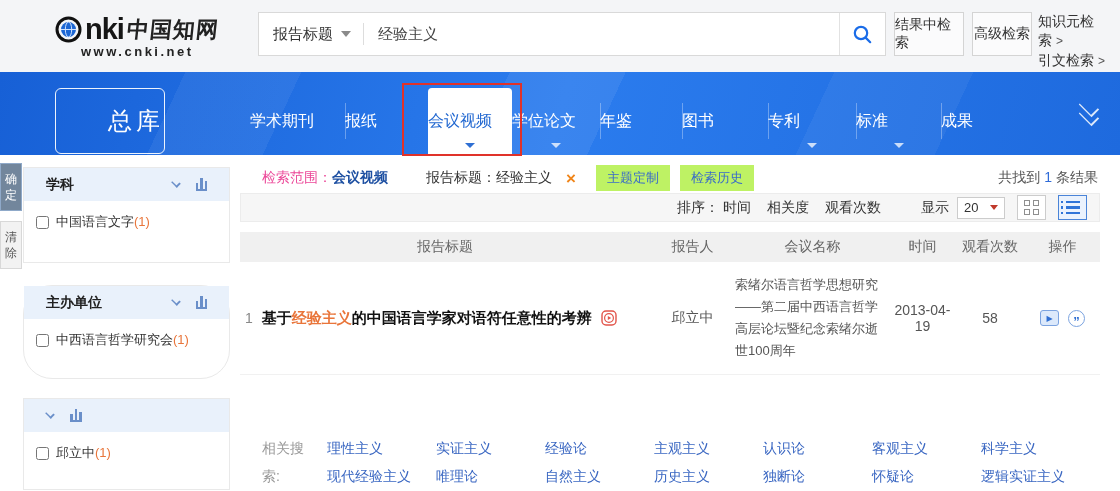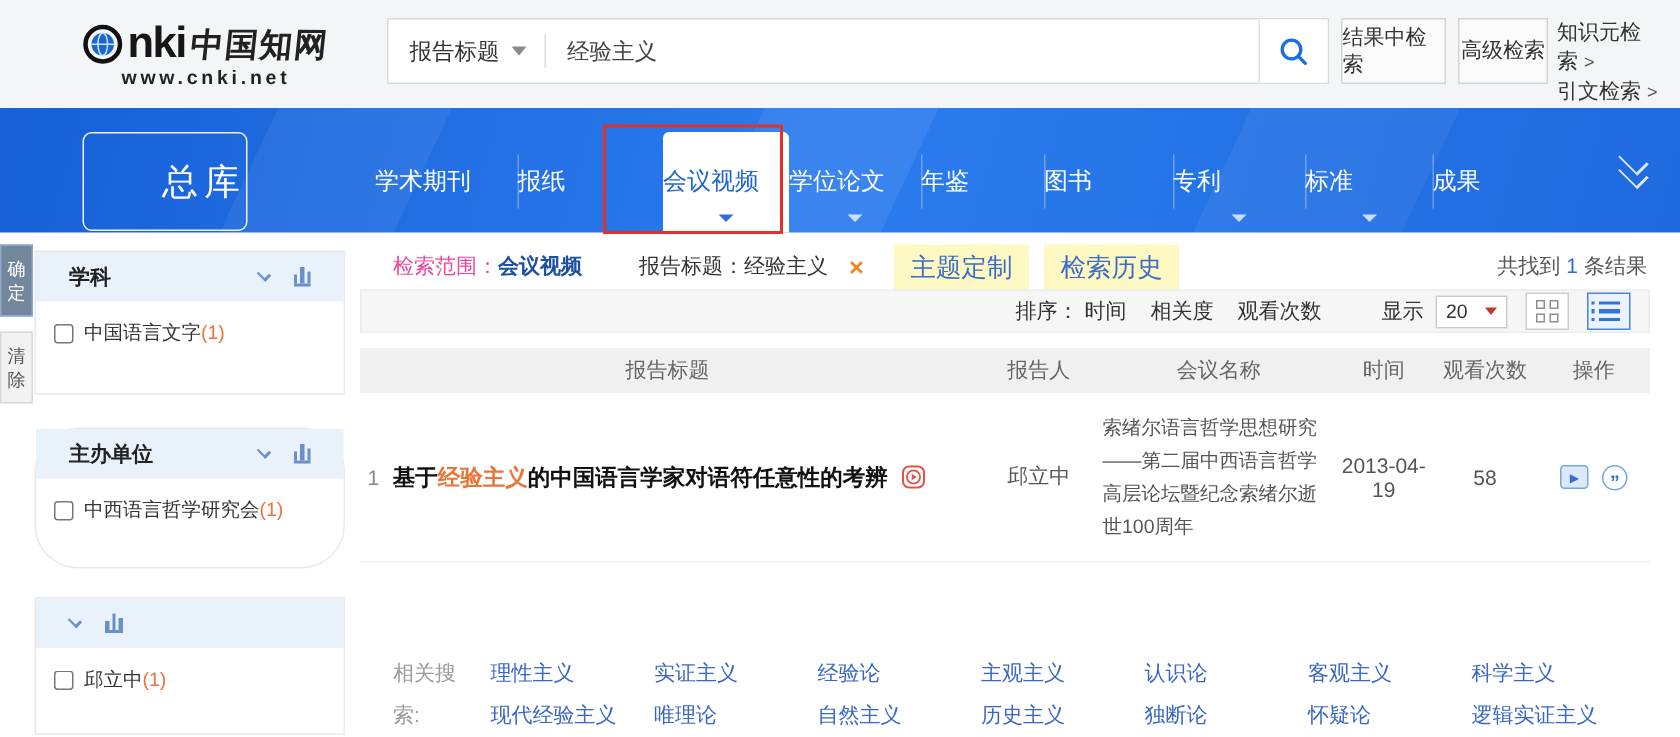--- a/index.html
+++ b/index.html
@@ -63,21 +63,21 @@
   .panel-item input { width:13px; height:13px; accent-color:#999; }
   .count { color:#e9753a; }
   .pnl-1 { top:167px; height:96px; } .pnl-2 { top:285px; height:94px;border-radius:29px; } .pnl-3 { top:398px; height:92px; }
 
   
   .scope-row { position:absolute; left:240px; top:163px; width:858px; height:30px; display:flex; align-items:center; font-size:14px; }
   .scope-label { color:#ec4899; margin-left:22px; }
   .scope-value { color:#1e50a2; font-weight:bold; cursor:pointer; }
   .term { color:#333; margin-left:38px; }
   .remove-x { color:#f08519; font-size:17px; font-weight:bold; margin-left:14px; cursor:pointer; line-height:1; }
-  .badge { background:#fef9c3; color:#3a6cc8; font-size:17px; padding:4px 11px; margin-left:20px; cursor:pointer; }
+  .badge { background:#bef264; color:#3a6cc8; font-size:13px; padding:4px 11px; margin-left:20px; cursor:pointer; }
   .badge + .badge { margin-left:10px; }
   .found { margin-left:auto; color:#555; }
   .found b { color:#2f6bd8; font-weight:normal; padding:0 4px; }
 
   .sort-bar { position:absolute; left:240px; top:193px; width:860px; height:29px; background:#f6f6f6; border:1px solid #ececec; display:flex; align-items:center; justify-content:flex-end; font-size:14px; color:#333;text-align:center; }
   .sort-label { color:#333; }
   .sort-opt { margin-left:16px; cursor:pointer; }
   .disp-label { margin-left:40px; }
   .page-size { margin-left:8px; width:48px; height:22px; background:#fff; border:1px solid #ccc; display:flex; align-items:center; justify-content:space-between; padding:0 6px; font-size:13px; color:#333; cursor:pointer; }
   .ps-caret { width:0; height:0; border-left:4px solid transparent; border-right:4px solid transparent; border-top:5px solid #c0392b; }
@@ -169,21 +169,21 @@
   </div>
 
   <div class="nav">
     <div class="zongku">
       <span>总库</span>
     </div>
     <div class="nav-items">
       <div class="nav-item" style="width:95px">
           <span>学术期刊</span>
         </div>
-      <div class="nav-item" style="width:97px">
+      <div class="nav-item" style="width:83px">
           <span>报纸</span>
         </div>
       <div class="nav-item active" style="width:84px">
           <span>会议视频</span>
           <span class="sub-caret"></span>
         </div>
       <div class="nav-item" style="width:88px">
           <span>学位论文</span>
           <span class="sub-caret"></span>
         </div>

